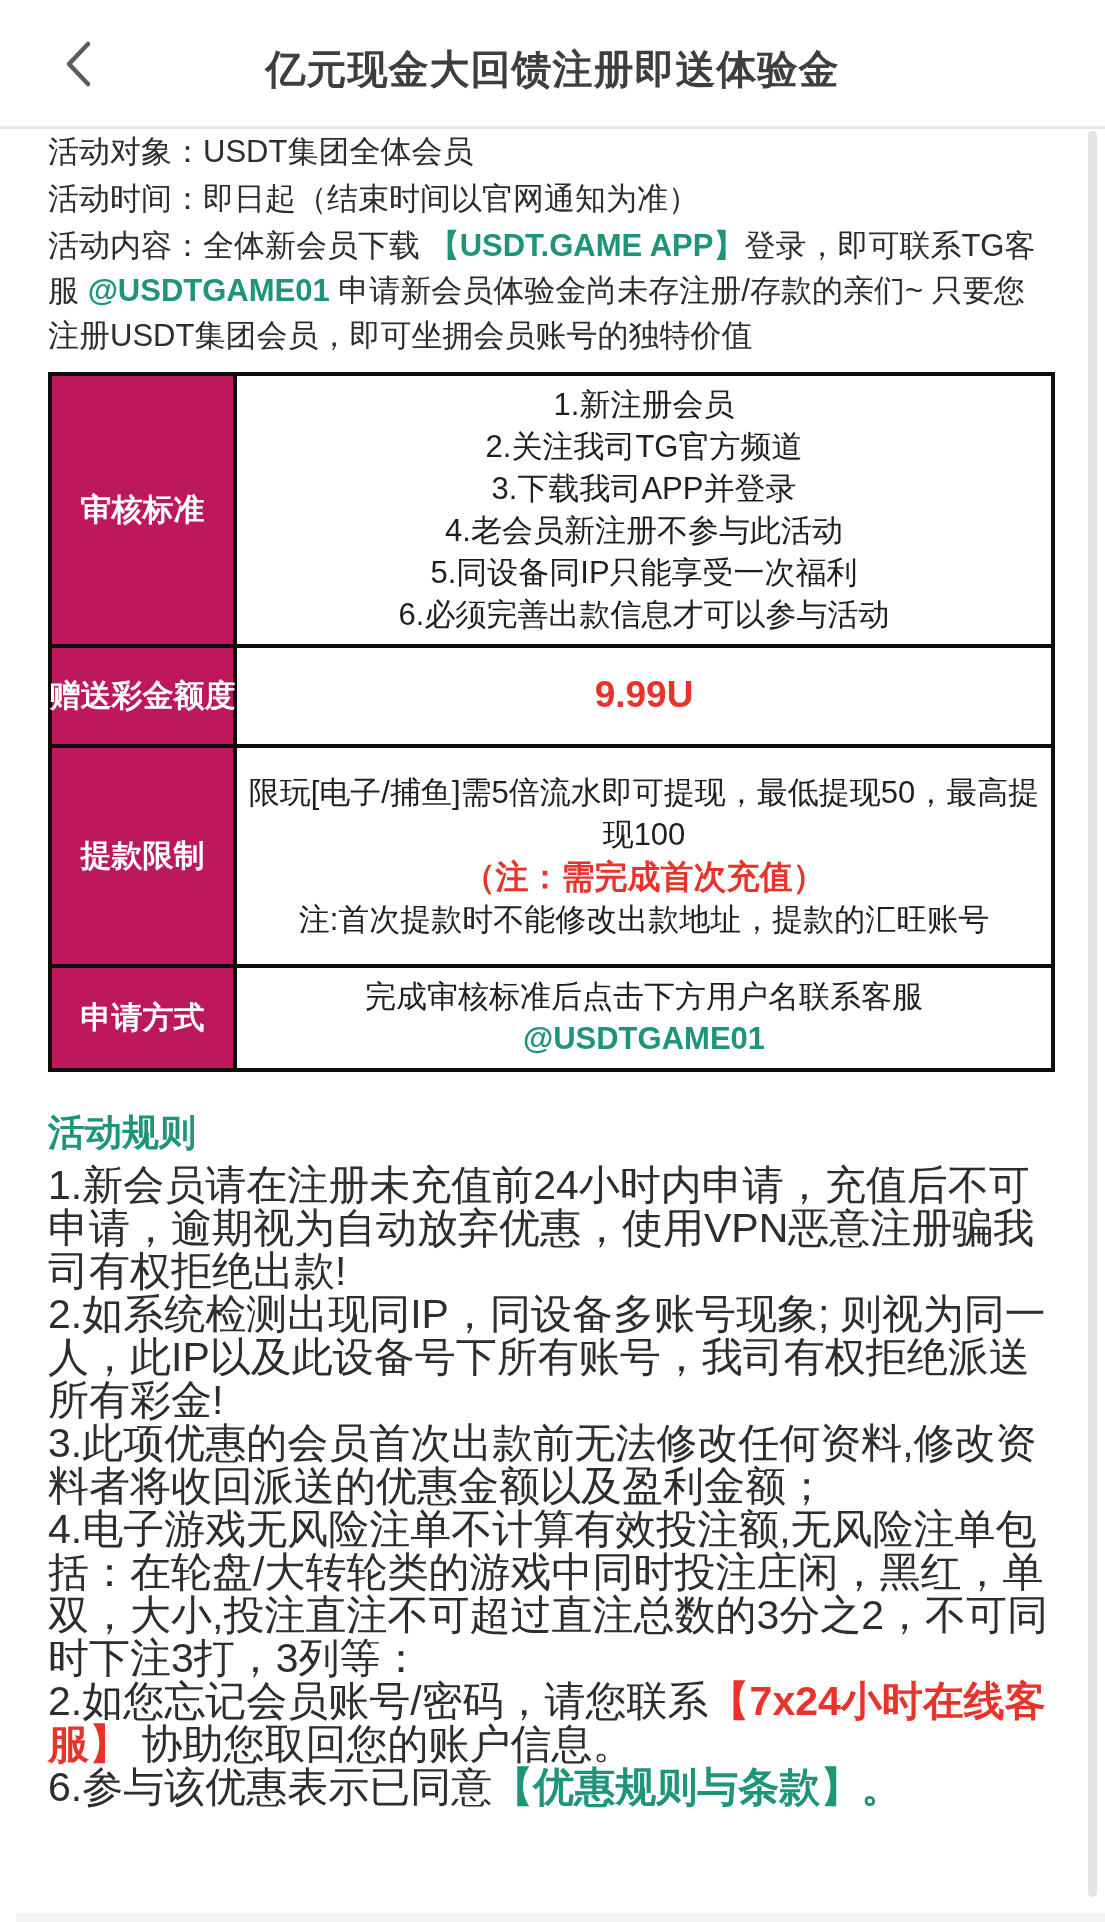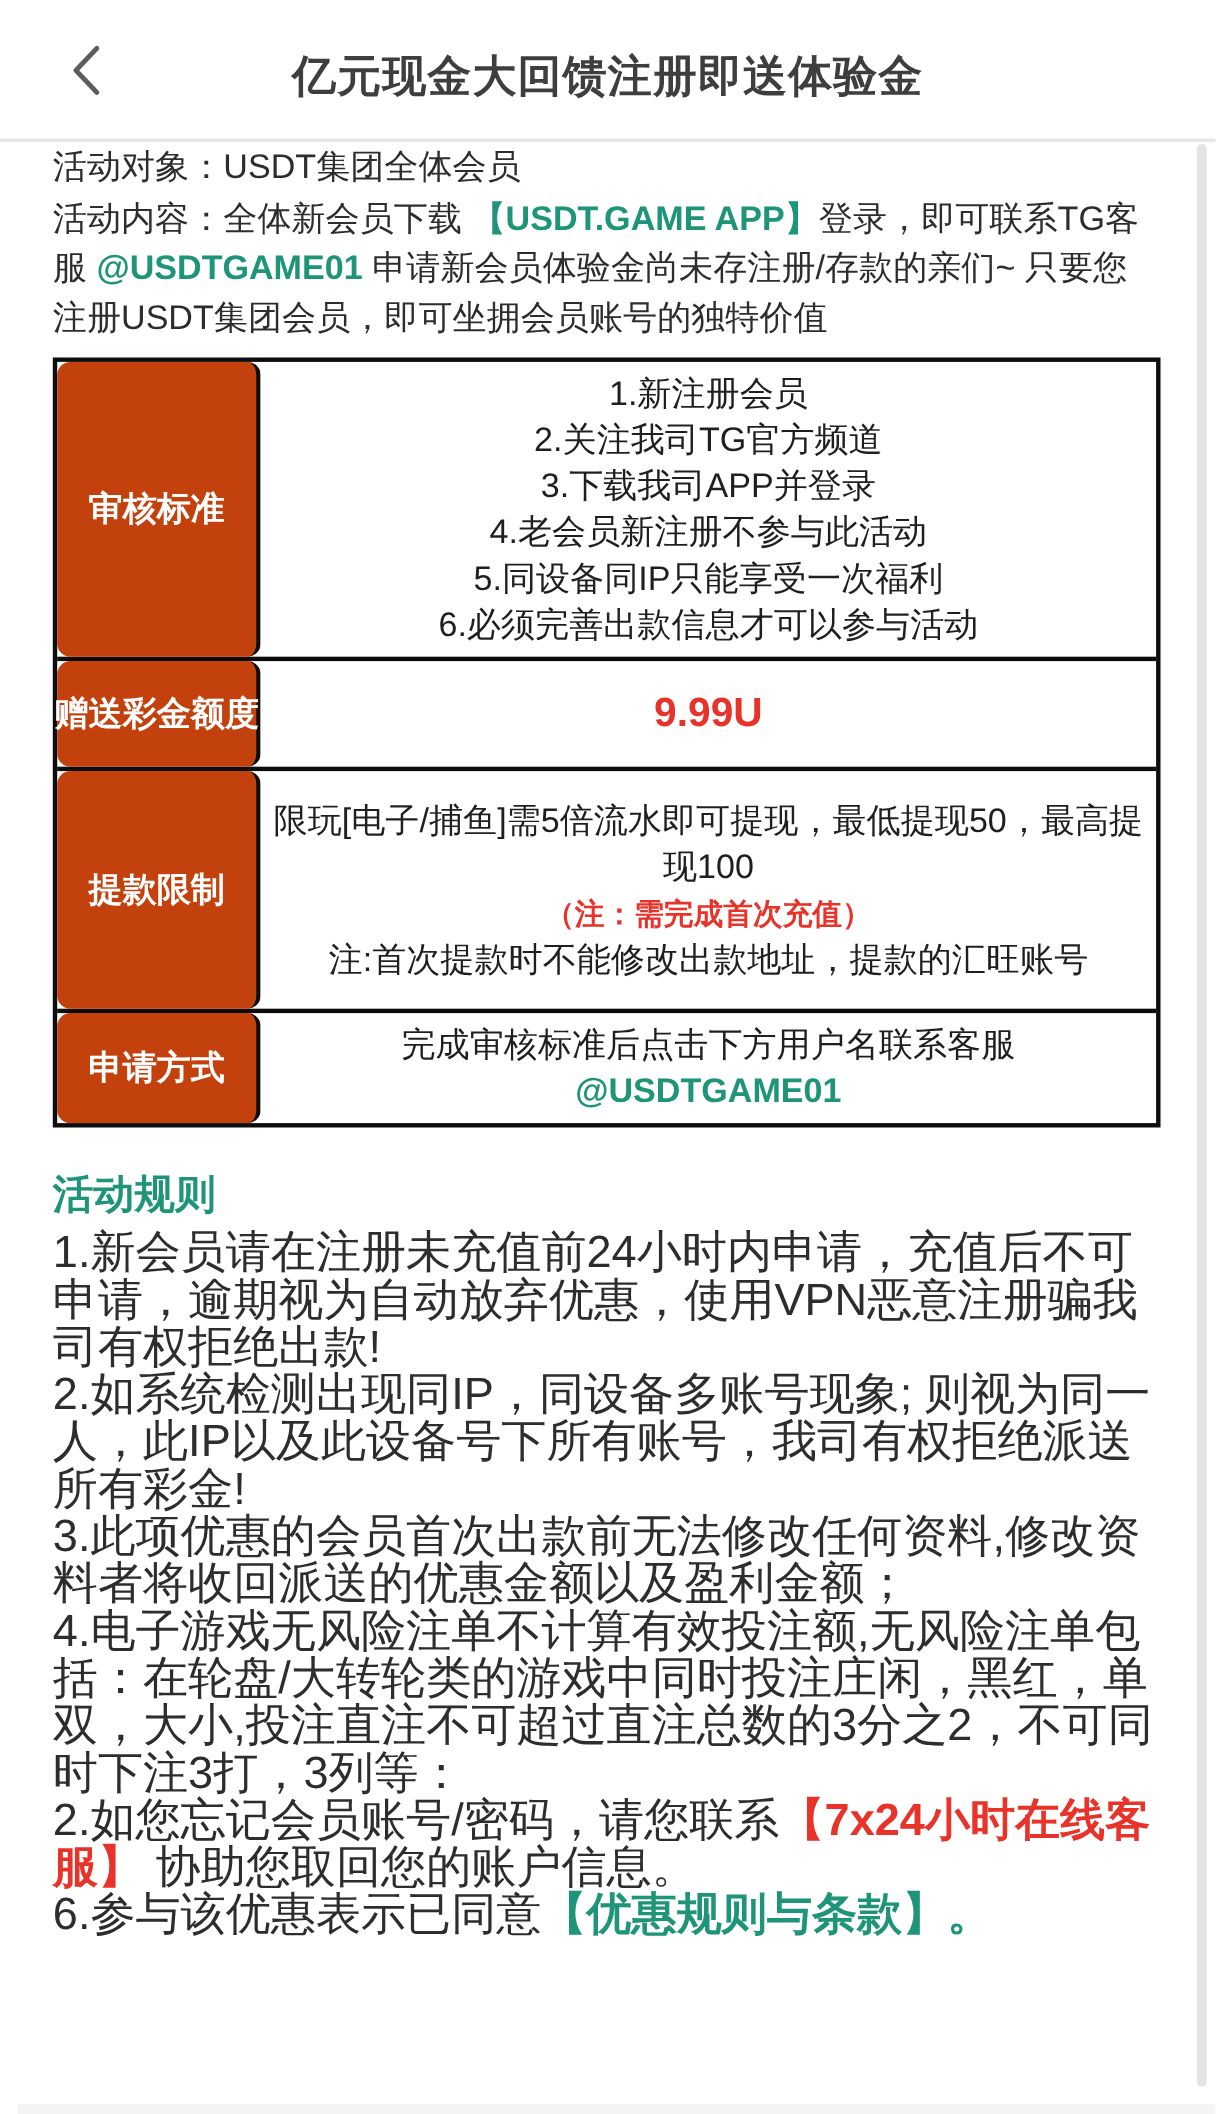--- a/index.html
+++ b/index.html
@@ -41,40 +41,39 @@
   .seg-green{color:#1e9478;font-weight:700;}
   .seg-red{color:#e7332a;font-weight:700;}
 
   
   .btable{
     margin-top:14px;border:4px solid #0d0d0d;background:#fff;
   }
   .brow{display:flex;border-top:4px solid #0d0d0d;}
   .brow:first-child{border-top:none;}
   .blabel{
-    flex:0 0 181px;width:181px;background:#c2410c;
+    flex:0 0 181px;width:181px;background:#be185d;
     border-right:4px solid #0d0d0d;
     display:flex;align-items:center;justify-content:center;
     color:#ffffff;font-weight:700;font-size:31px;white-space:nowrap;
     text-align:center;
-    border-radius:12px;
   }
   .bcell{
     flex:1;display:flex;flex-direction:column;align-items:center;justify-content:center;
     text-align:center;font-size:31px;color:#1f1f1f;padding:8px 6px;
     word-break:break-word;
     border-radius:16px;
   }
   .bcell .tline{line-height:42px;}
   .brow.r1{min-height:252px;}
   .brow.r2{min-height:96px;}
   .brow.r3{min-height:216px;}
   .brow.r4{min-height:96px;}
   .brow.r2 .seg-red{font-size:37px;}
-  .brow.r3 .seg-red{font-size:27px;margin-top:36px;}
+  .brow.r3 .seg-red{font-size:33px;margin-top:36px;}
 
   
   .rules{margin-top:4px;}
   .rule-item{
     margin:0;font-size:41px;line-height:43px;color:#2d2d2d;word-break:break-word;
   }
 
   
   .scrollbar{
     position:absolute;top:131px;right:8px;width:9px;height:1766px;
@@ -95,20 +94,21 @@
         <polyline points="28,6 9,26 28,46" stroke="#5c5c5c" stroke-width="4.5" fill="none" stroke-linecap="round" stroke-linejoin="round"></polyline>
       </svg>
     </button>
     <h1 class="page-title">亿元现金大回馈注册即送体验金</h1>
   </header>
 
   <main class="content">
 
 
     <p class="intro-p"><span>活动对象：USDT集团全体会员</span></p>
+    <p class="intro-p"><span>活动时间：即日起（结束时间以官网通知为准）</span></p>
     <p class="intro-p"><span>活动内容：全体新会员下载 </span><span class="seg-green">【USDT.GAME APP】</span><span>登录，即可联系TG客服 </span><span class="seg-green">@USDTGAME01</span><span> 申请新会员体验金尚未存注册/存款的亲们~ 只要您注册USDT集团会员，即可坐拥会员账号的独特价值</span></p>
 
     <div class="btable">
       <div class="brow r1">
         <div class="blabel">审核标准</div>
         <div class="bcell">
             <div class="tline"><span>1.新注册会员</span></div>
             <div class="tline"><span>2.关注我司TG官方频道</span></div>
             <div class="tline"><span>3.下载我司APP并登录</span></div>
             <div class="tline"><span>4.老会员新注册不参与此活动</span></div>

